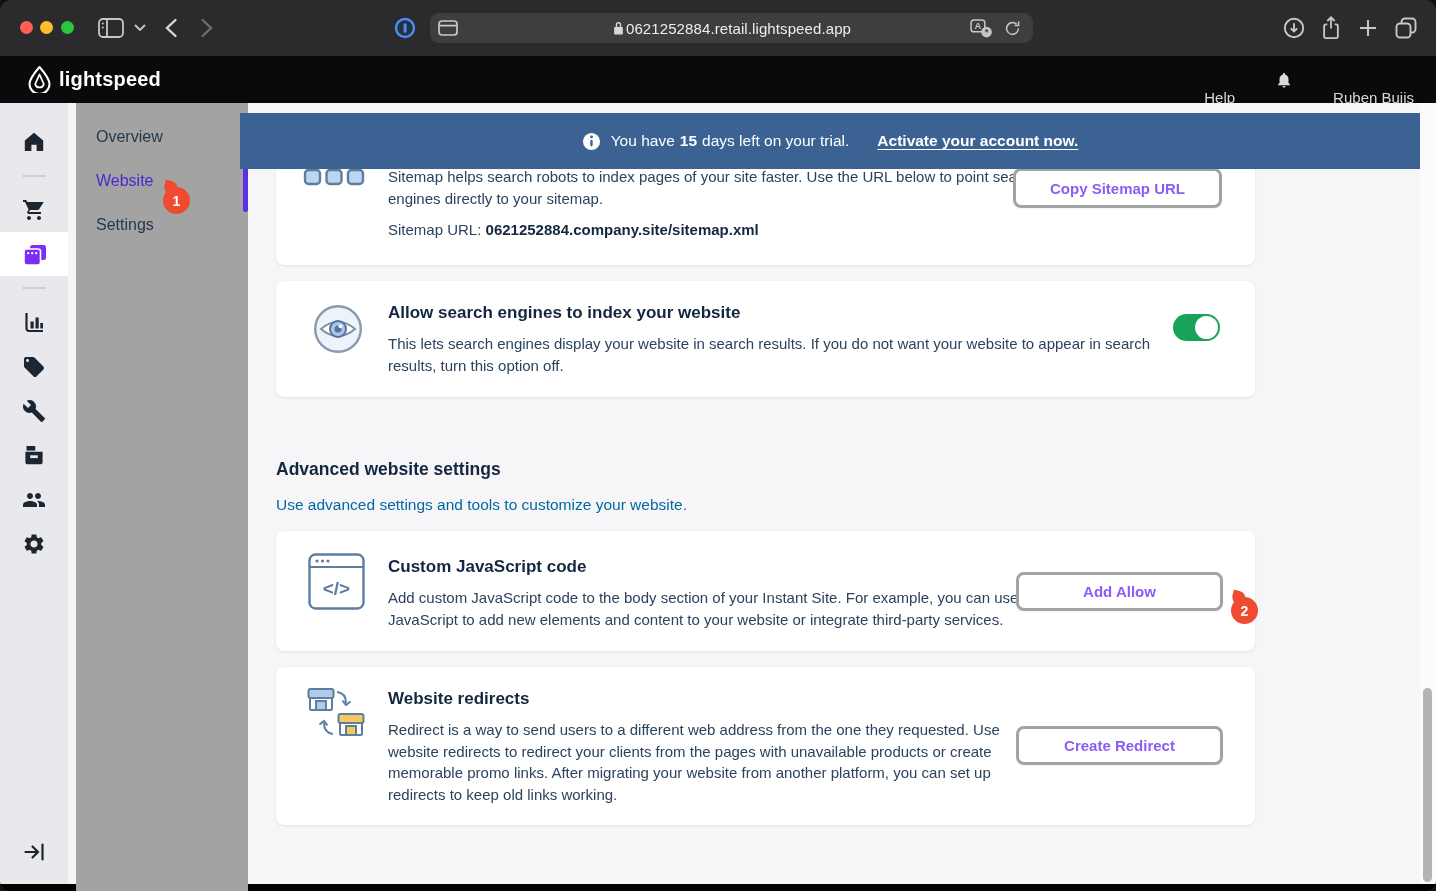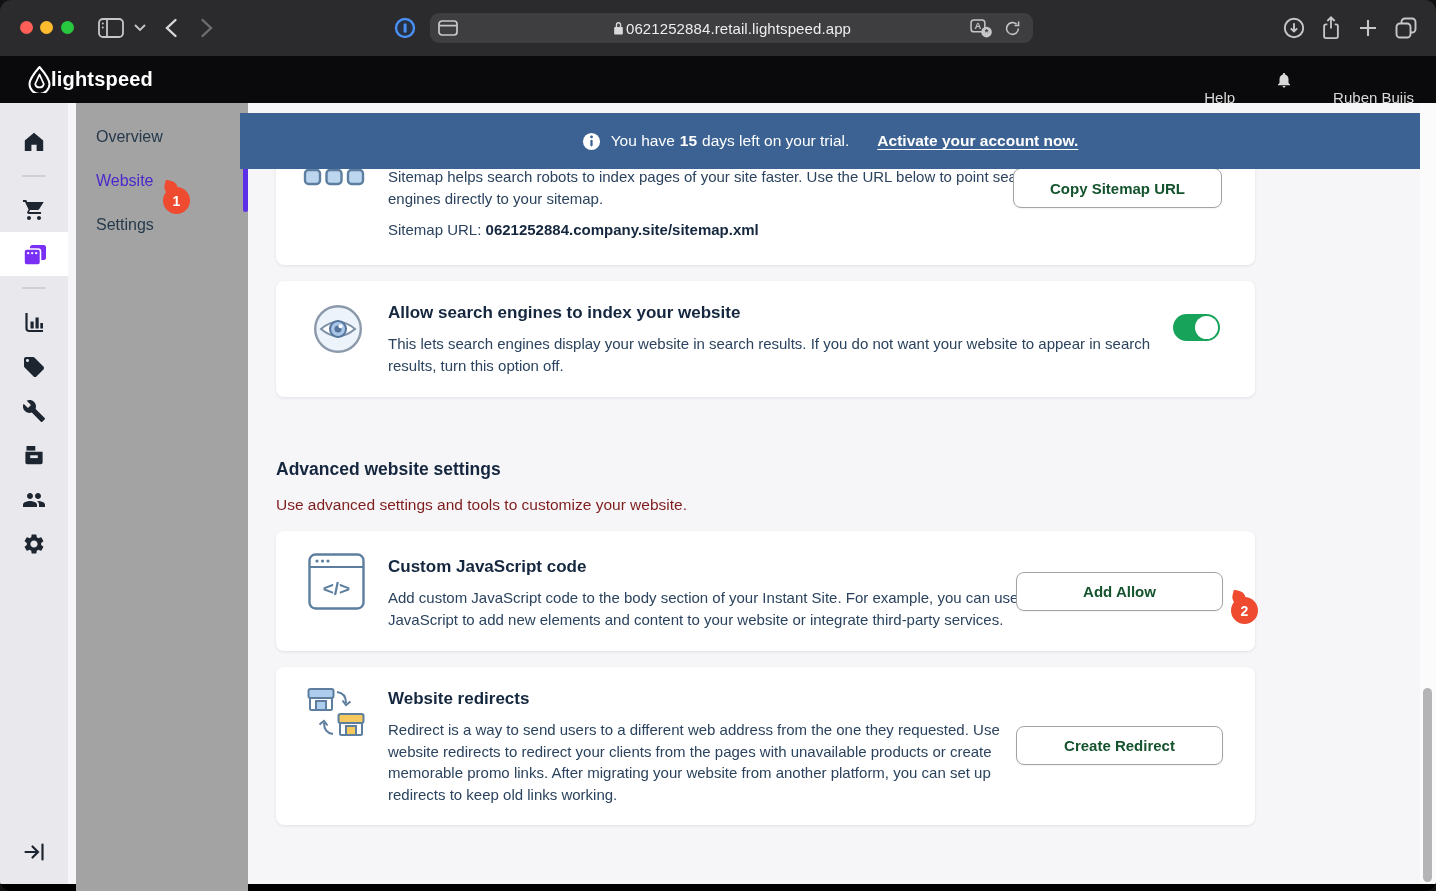--- a/index.html
+++ b/index.html
@@ -10,21 +10,21 @@
   
   .toolbar { position:absolute; left:0; top:0; width:1436px; height:56px; background:#2b2b2d; }
   .light { position:absolute; top:21px; width:13px; height:13px; border-radius:50%; }
   .tbi { color:#c7c7c9; }
   .url-field { position:absolute; left:430px; top:13px; width:603px; height:30px; background:#3e3e40; border-radius:9px; display:flex; align-items:center; }
   .url-center { margin:0 auto; display:flex; align-items:center; gap:1px; }
   .url-text { color:#ededee; font-size:15px; letter-spacing:.1px; }
 
   
   .app-header { position:absolute; left:0; top:56px; width:1436px; height:47px; background:#0a0a0c; display:flex; align-items:center; }
-  .brand { display:flex; align-items:center; margin-left:28px; }
+  .brand { display:flex; align-items:center; gap:8px; margin-left:28px; }
   .brand-text { color:#fff; font-size:20px; font-weight:700; letter-spacing:.2px; }
   .header-right { margin-left:auto; display:flex; align-items:center; gap:40px; padding-right:22px; }
   .header-link { color:#d9d9d9; font-size:15px; cursor:pointer;margin-top:35px; }
 
   
   .app-body { position:absolute; left:0; top:103px; width:1436px; height:781px; background:#f6f5f8; }
   .rail { position:absolute; left:0; top:0; width:68px; height:781px; background:#e9e8ec; }
   .rail-item { position:absolute; left:22px; width:24px; height:24px; color:#1d2531; cursor:pointer; }
   .rail-divider { position:absolute; left:22px; width:24px; height:2px; background:#cfcfd4; border-radius:1px; }
   .rail-sel { position:absolute; left:0; top:129px; width:68px; height:44px; background:#fff; }
@@ -39,25 +39,25 @@
             display:flex; align-items:center; justify-content:center; color:#fff; }
   .banner-text { display:flex; gap:5px; font-size:15.5px; }
   .banner-text .b { font-weight:700; }
   .banner-link { margin-left:28px; font-size:15.5px; font-weight:600; text-decoration:underline; text-underline-offset:3px; cursor:pointer; }
 
   
   .card { position:absolute; left:276px; width:979px; background:#fff; border-radius:8px;
           box-shadow:0 1px 3px rgba(16,24,40,.09); z-index:1; }
   .card-title { font-size:17px; font-weight:700; color:#14273f; line-height:22px; }
   .desc { font-size:15px; color:#2b435e; line-height:21.5px; }
-  .btn { position:absolute; background:#fff; border:1px solid #a3a3a3; border-radius:8px;
-         font-size:15px; font-weight:700; color:#14532d; display:flex; align-items:center; justify-content:center;
+  .btn { position:absolute; background:#fff; border:3px solid #a3a3a3; border-radius:8px;
+         font-size:15px; font-weight:700; color:#8b5cf6; display:flex; align-items:center; justify-content:center;
          cursor:pointer; box-shadow:0 1px 2px rgba(16,24,40,.05); font-family:inherit; }
   .section-title { position:absolute; left:276px; top:356px; font-size:17.5px; font-weight:700; color:#15273f; }
-  .section-sub { position:absolute; left:276px; top:393px; font-size:15.5px; color:#7f1d1d; }
+  .section-sub { position:absolute; left:276px; top:393px; font-size:15.5px; color:#0369a1; }
 
   .toggle { position:absolute; width:47px; height:27px; border-radius:14px; background:#17a45a; cursor:pointer; }
   .toggle::after { content:""; position:absolute; top:2px; right:2px; width:23px; height:23px; border-radius:50%; background:#fff; }
 
   .pin { position:absolute; width:27px; height:27px; background:#ee4b30; border-radius:50%; color:#fff;
          font-size:14px; font-weight:700; display:flex; align-items:center; justify-content:center; z-index:6; }
   .pin::before { content:""; position:absolute; top:-6px; left:1px; width:14px; height:14px; background:#ee4b30;
                  border-radius:2px 70% 50% 70%; transform:rotate(14deg); z-index:-1; }
 
   .gutter { position:absolute; left:1420px; top:0; width:16px; height:781px; background:#fbfbfc; z-index:6; }

